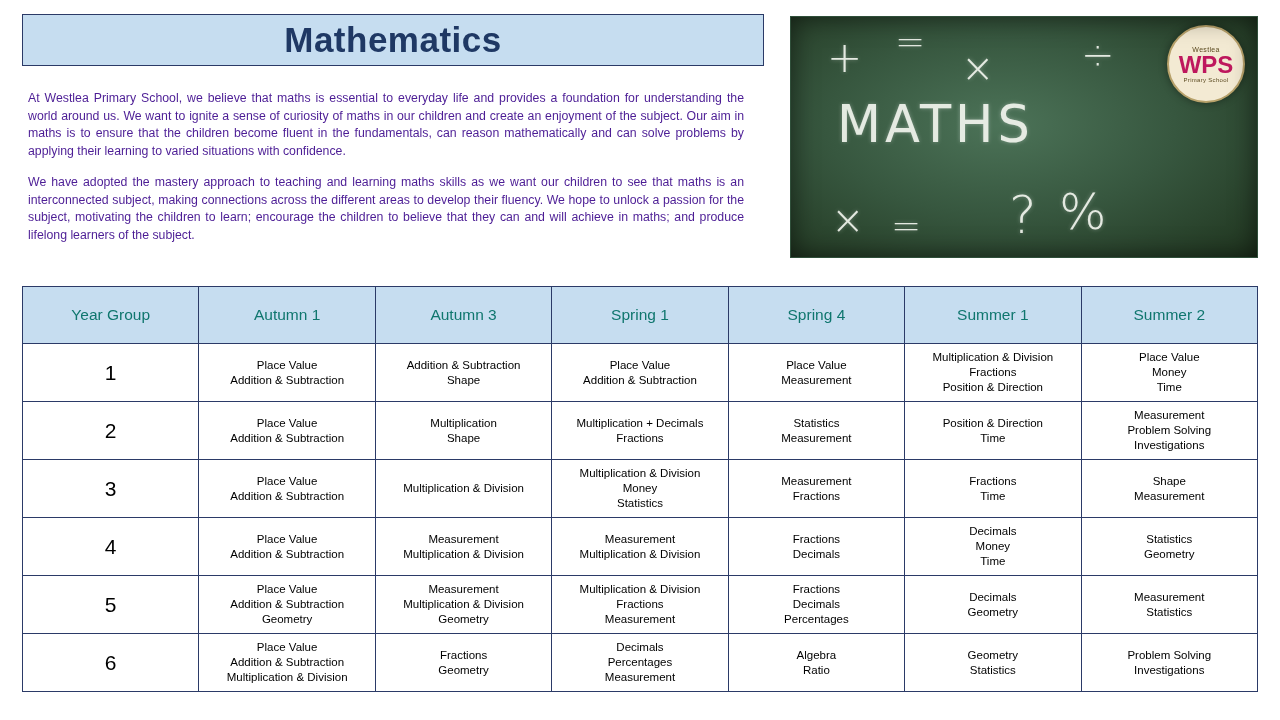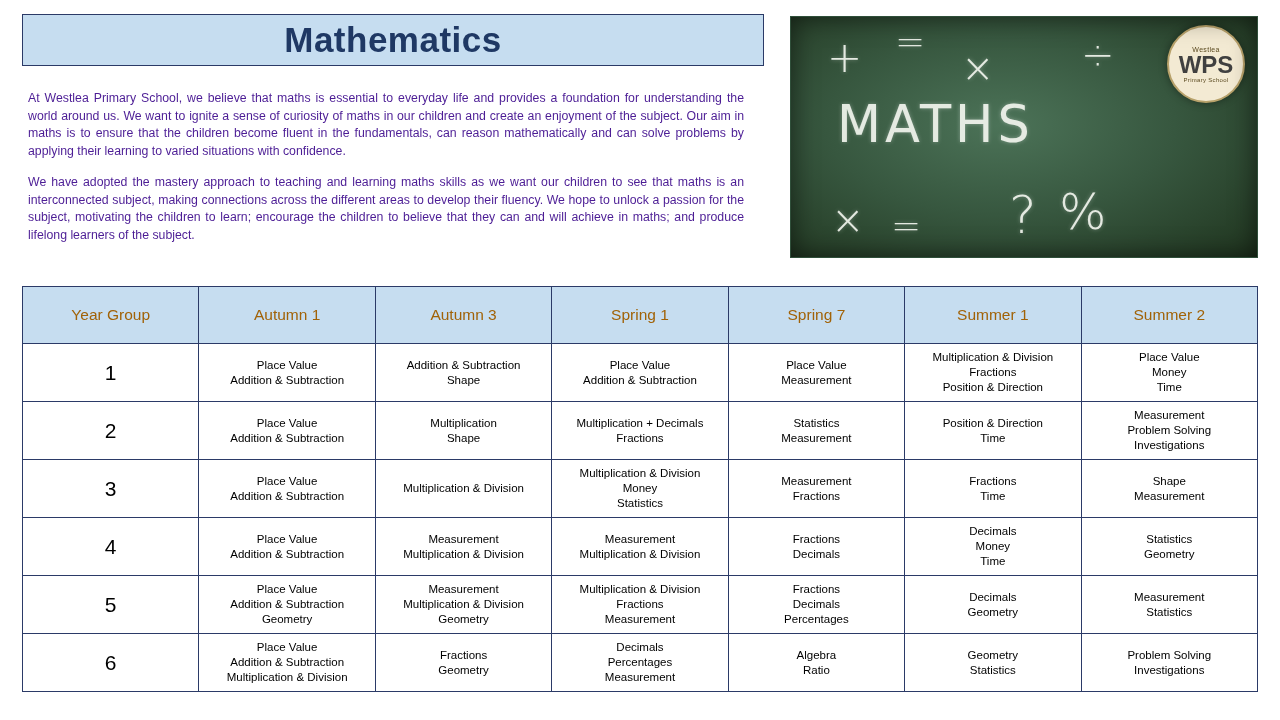--- a/index.html
+++ b/index.html
@@ -114,21 +114,21 @@
     box-shadow: 0 0 8px rgba(0,0,0,0.4);
   }
   .logo .logo-top {
     font-size: 7px;
     color: #5b4a20;
     letter-spacing: 0.3px;
   }
   .logo .logo-main {
     font-size: 24px;
     font-weight: bold;
-    color: #404040;
+    color: #be185d;
     line-height: 24px;
   }
   .logo .logo-bottom {
     font-size: 6px;
     color: #5b4a20;
     letter-spacing: 0.3px;
   }
 
   
   .table-wrap {
@@ -143,21 +143,21 @@
     table-layout: fixed;
   }
   table.curriculum th,
   table.curriculum td {
     border: 1px solid #2b3a67;
     text-align: center;
     vertical-align: middle;
   }
   table.curriculum thead th {
     background: #c6ddf0;
-    color: #a16207;
+    color: #0f766e;
     font-size: 15.5px;
     font-weight: normal;
     height: 52px;
     padding: 2px 4px;
   }
   table.curriculum td.year-cell {
     font-size: 21px;
     color: #000000;
     width: 186px;
   }
@@ -205,21 +205,21 @@
   </div>
 
   <div class="table-wrap">
     <table class="curriculum">
       <thead>
         <tr>
           <th>Year Group</th>
           <th>Autumn 1</th>
           <th>Autumn 3</th>
           <th>Spring 1</th>
-          <th>Spring 7</th>
+          <th>Spring 4</th>
           <th>Summer 1</th>
           <th>Summer 2</th>
         </tr>
       </thead>
       <tbody id="table-body">
           <tr>
             <td class="year-cell">1</td>
             <td class="term-cell">
               <span class="term-line">Place Value</span>
               <span class="term-line">Addition &amp; Subtraction</span>

